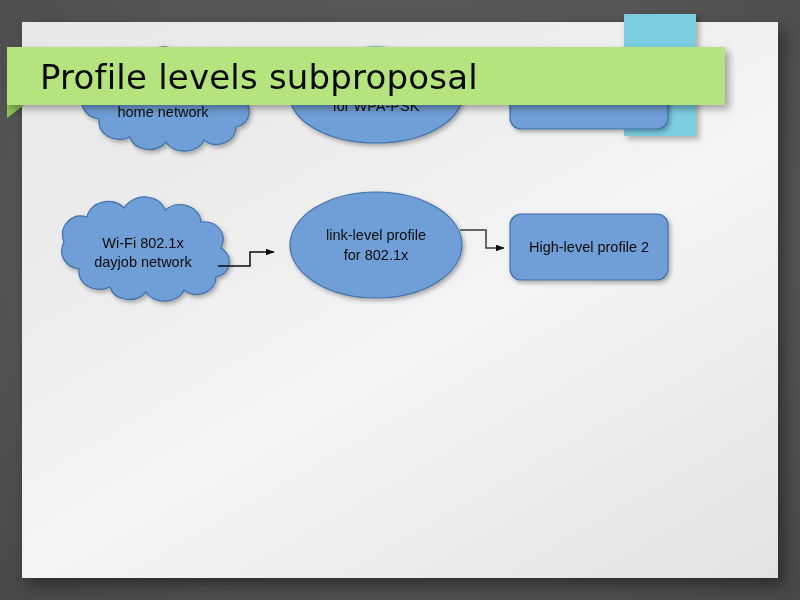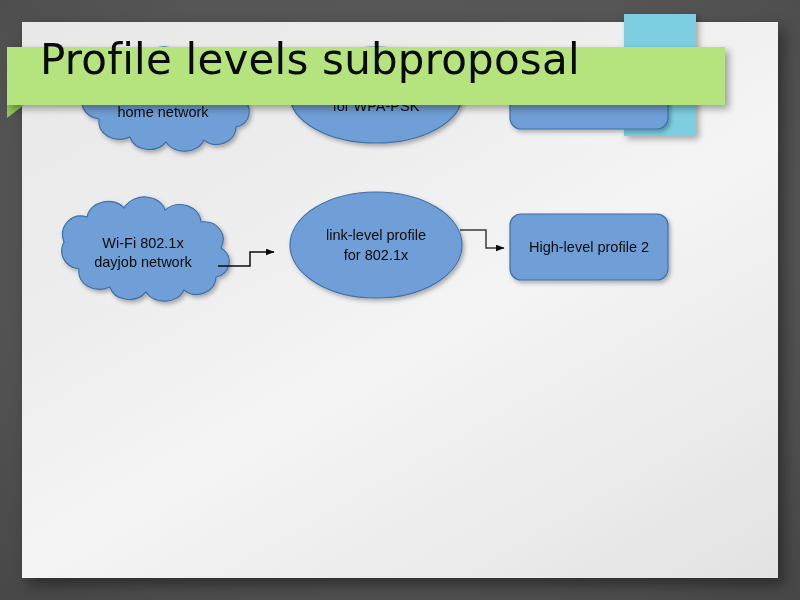--- a/index.html
+++ b/index.html
@@ -61,26 +61,26 @@
     top: 105px;
     width: 0;
     height: 0;
     border-left: 17px solid #8fc356;
     border-bottom: 13px solid transparent;
     z-index: 5;
   }
   #title-text {
     position: absolute;
     left: 40px;
-    top: 35px;
+    top: 52px;
     width: 660px;
     height: 50px;
     line-height: 50px;
     font-family: "DejaVu Sans", sans-serif;
-    font-size: 42px;
+    font-size: 34px;
     font-weight: 400;
     letter-spacing: 0.2px;
     color: #0a0a0a;
     white-space: nowrap;
     z-index: 7;
   }
 
   
   #diagram {
     position: absolute;

